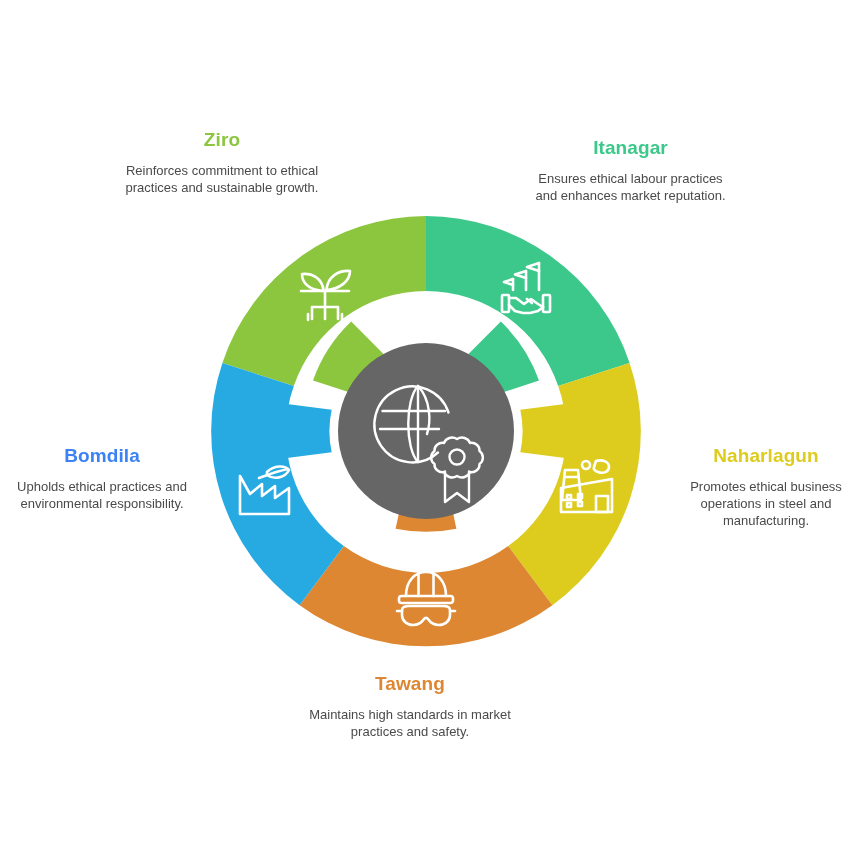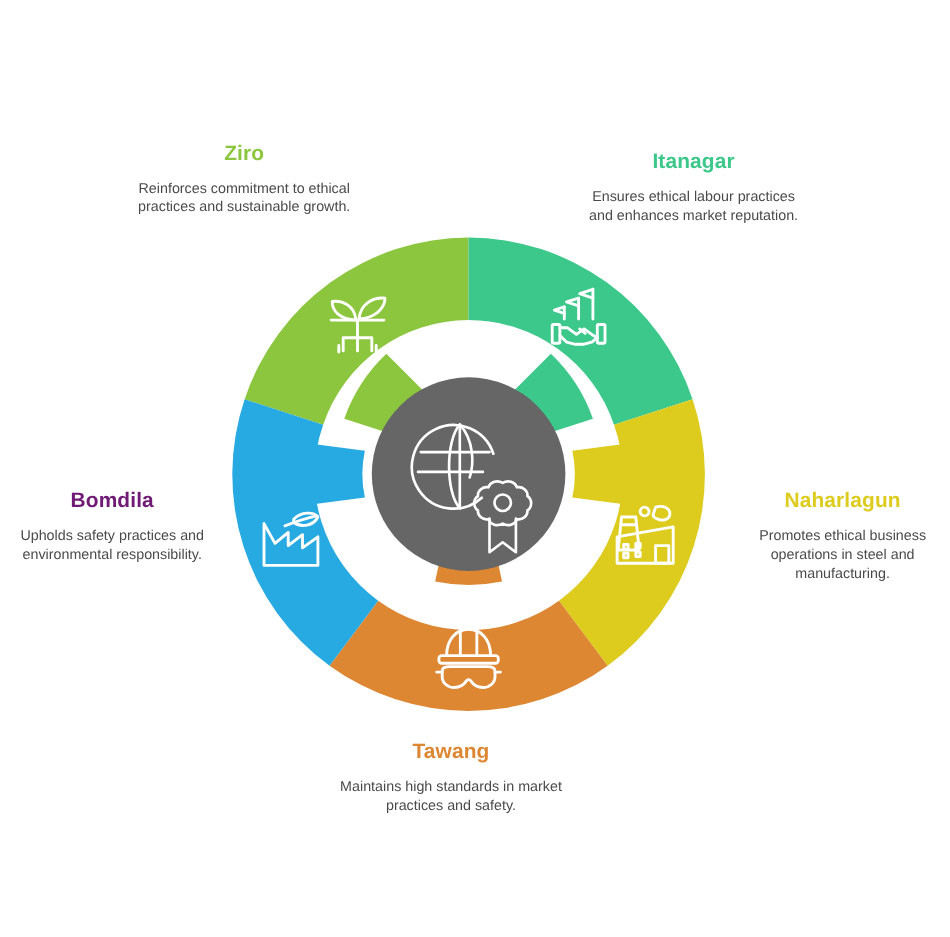--- a/index.html
+++ b/index.html
@@ -248,17 +248,17 @@
     <div class="callout-title" style="color:#DDCC1E">Naharlagun</div>
     <div class="callout-body">Promotes ethical business operations in steel and manufacturing.</div>
   </div>
 
   <div class="callout callout-tawang">
     <div class="callout-title" style="color:#DD8733">Tawang</div>
     <div class="callout-body">Maintains high standards in market practices and safety.</div>
   </div>
 
   <div class="callout callout-bomdila">
-    <div class="callout-title" style="color:#701a75">Bomdila</div>
-    <div class="callout-body">Upholds safety practices and environmental responsibility.</div>
+    <div class="callout-title" style="color:#3b82f6">Bomdila</div>
+    <div class="callout-body">Upholds ethical practices and environmental responsibility.</div>
   </div>
 
 </div>
 
 </body></html>

